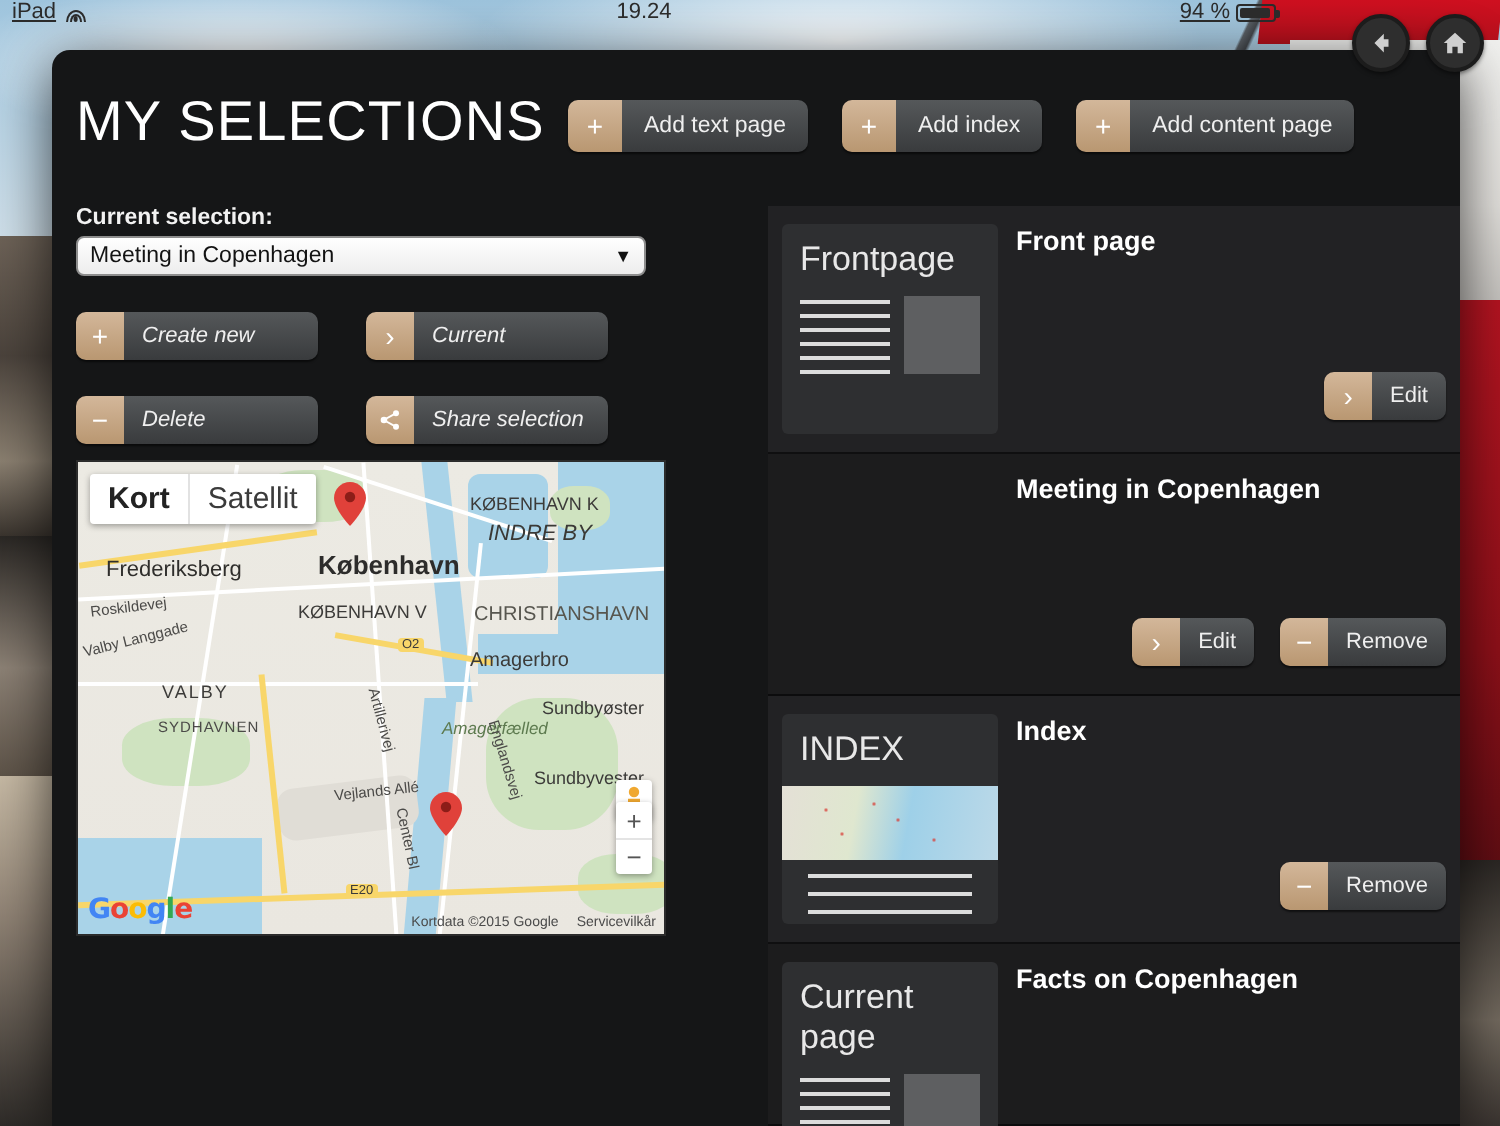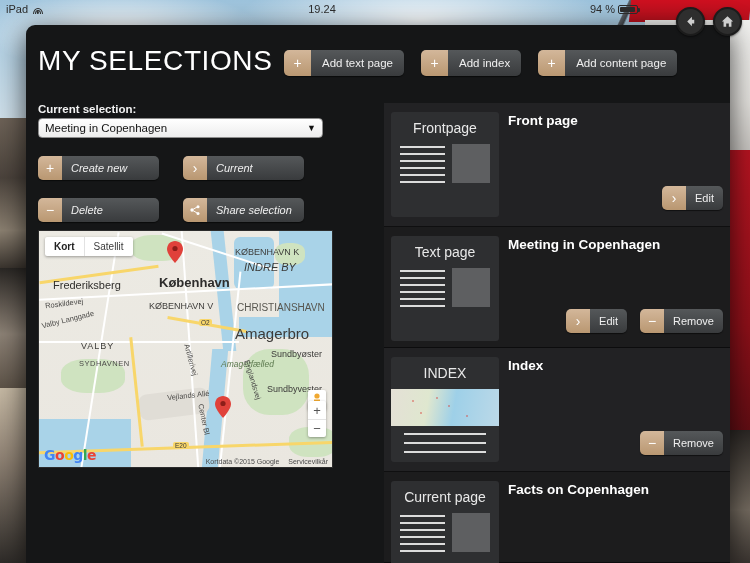--- a/index.html
+++ b/index.html
@@ -63,21 +63,21 @@
   }
   .rightphoto-bot {
     left:686px; top:430px; width:64px; height:133px;
     background:linear-gradient(180deg,#2b2724,#736a5f 60%,#3a3430);
   }
 
   
   #statusbar {
     position:absolute; left:0; top:0; width:644px; height:18px;
     z-index:40; color:#2b2b2b; font-size:11px;
-    display:flex; align-items:center; padding:0 6px;
+    display:flex; align-items:flex-start; padding:0 6px;text-decoration:underline;
   }
   #statusbar .sb-left { display:flex; align-items:center; gap:4px; }
   #statusbar .sb-mid { position:absolute; left:0; right:0; text-align:center; font-size:11px; }
   #statusbar .sb-right {
     margin-left:auto; display:flex; align-items:center; gap:3px;
     position:relative; z-index:2;
   }
   .wifi-ico { display:inline-block; width:11px; height:9px; position:relative; }
   .wifi-ico i {
     position:absolute; left:50%; bottom:0; transform:translateX(-50%);
@@ -182,21 +182,21 @@
   .maplabel.it { font-style:italic; color:#5d7a4f; }
   .pin {
     position:absolute; width:16px; height:22px;
   }
   .pin svg { display:block; }
   #maptoggle {
     position:absolute; left:6px; top:6px; display:flex;
     background:#fff; border-radius:2px; overflow:hidden;
     box-shadow:0 1px 3px rgba(0,0,0,.35); z-index:5;
   }
-  #maptoggle div { padding:4px 9px; font-size:10px; color:#3b3b3b; }
+  #maptoggle div { padding:4px 9px; font-size:15px; color:#3b3b3b; }
   #maptoggle div.on { font-weight:bold; color:#222; }
   #maptoggle div + div { border-left:1px solid #e2e2e2; }
   #gzoom {
     position:absolute; right:6px; bottom:30px; width:18px;
     background:#fff; border-radius:2px; box-shadow:0 1px 3px rgba(0,0,0,.35); z-index:5;
   }
   #gzoom div { height:18px; display:flex; align-items:center; justify-content:center;
     font-size:13px; color:#555; }
   #gzoom div + div { border-top:1px solid #e4e4e4; }
   #pegman {
@@ -220,21 +220,21 @@
     position:absolute; left:0; width:346px;
     background:rgba(46,46,48,.55);
     border-bottom:1px solid rgba(0,0,0,.55);
   }
   .listrow.alt { background:rgba(36,34,36,.5); }
   .thumb {
     position:absolute; left:7px; top:9px; width:108px; height:105px;
     background:#2e2f31; border-radius:3px; padding:8px 9px;
   }
   .thumb .tlabel {
-    text-align:center; color:#e8e8e8; font-size:14px; margin-bottom:8px;
+    text-align:left; color:#e8e8e8; font-size:17px; margin-bottom:8px;
   }
   .thumb .tbody { display:flex; gap:7px; }
   .thumb .tlines { flex:1; display:flex; flex-direction:column; gap:5px; padding-top:2px; }
   .thumb .tlines i { display:block; height:2px; background:#dcdcdc; }
   .thumb .tbox { width:38px; background:#5e5f61; }
   .thumb.index .tmap {
     height:37px; margin:0 -9px 7px -9px;
     background:
       radial-gradient(circle 2px at 22px 12px, #d93b34, rgba(0,0,0,0) 60%),
       radial-gradient(circle 2px at 46px 9px, #d93b34, rgba(0,0,0,0) 60%),
@@ -391,21 +391,21 @@
 
       <div class="maplabel mid" style="left:196px;top:16px;">KØBENHAVN K</div>
       <div class="maplabel" style="left:205px;top:30px;font-size:11px;font-style:italic;color:#3a3936;">INDRE BY</div>
       <div class="maplabel" style="left:14px;top:48px;font-size:11px;color:#2f2e2c;">Frederiksberg</div>
       <div class="maplabel big" style="left:120px;top:44px;">København</div>
       <div class="maplabel mid" style="left:110px;top:70px;">KØBENHAVN V</div>
       <div class="maplabel" style="left:198px;top:71px;font-size:10px;color:#57564f;">CHRISTIANSHAVN</div>
       <div class="maplabel" style="left:6px;top:68px;transform:rotate(-7deg);">Roskildevej</div>
       <div class="maplabel" style="left:2px;top:84px;transform:rotate(-14deg);">Valby Langgade</div>
       <div class="maplabel mid" style="left:42px;top:110px;letter-spacing:1px;">VALBY</div>
-      <div class="maplabel" style="left:196px;top:94px;font-size:15px;color:#3c3b39;">Amagerbro</div>
+      <div class="maplabel" style="left:196px;top:94px;font-size:10px;color:#3c3b39;">Amagerbro</div>
       <div class="maplabel" style="left:40px;top:128px;letter-spacing:.5px;">SYDHAVNEN</div>
       <div class="maplabel it" style="left:182px;top:128px;font-size:8.5px;">Amagerfælled</div>
       <div class="maplabel" style="left:232px;top:118px;font-size:9px;color:#3c3b39;">Sundbyøster</div>
       <div class="maplabel" style="left:228px;top:153px;font-size:9px;color:#3c3b39;">Sundbyvester</div>
       <div class="maplabel" style="left:128px;top:160px;transform:rotate(-6deg);">Vejlands Allé</div>
       <div class="maplabel" style="left:166px;top:172px;transform:rotate(78deg);transform-origin:left top;">Center Bl</div>
       <div class="maplabel" style="left:152px;top:112px;transform:rotate(75deg);transform-origin:left top;">Artillerivej</div>
       <div class="maplabel" style="left:212px;top:128px;transform:rotate(73deg);transform-origin:left top;">Englandsvej</div>
       <div class="maplabel" style="left:134px;top:211px;background:#f8d66a;padding:0 2px;border-radius:2px;font-size:6.5px;color:#3a3a3a;">E20</div>
       <div class="maplabel" style="left:160px;top:88px;background:#f8d66a;padding:0 2px;border-radius:2px;font-size:6.5px;color:#3a3a3a;">O2</div>
@@ -461,34 +461,20 @@
       <div class="rowtitle">Front page</div>
       <div class="rowbtns" style="top:83px;">
         <div class="appbtn small">
           <span class="ic">›</span>
           <span class="lb">Edit</span>
         </div>
       </div>
     </div>
 
     <div class="listrow alt" style="top:202px;height:121px;">
-      <div class="thumb">
-        <div class="tlabel">Text page</div>
-        <div class="tbody">
-          <div class="tlines">
-              <i></i>
-              <i></i>
-              <i></i>
-              <i></i>
-              <i></i>
-              <i></i>
-            </div>
-          <div class="tbox"></div>
-        </div>
-      </div>
       <div class="rowtitle">Meeting in Copenhagen</div>
       <div class="rowbtns" style="top:82px;">
         <div class="appbtn small">
           <span class="ic">›</span>
           <span class="lb">Edit</span>
         </div>
         <div class="appbtn small">
           <span class="ic">−</span>
           <span class="lb">Remove</span>
         </div>

